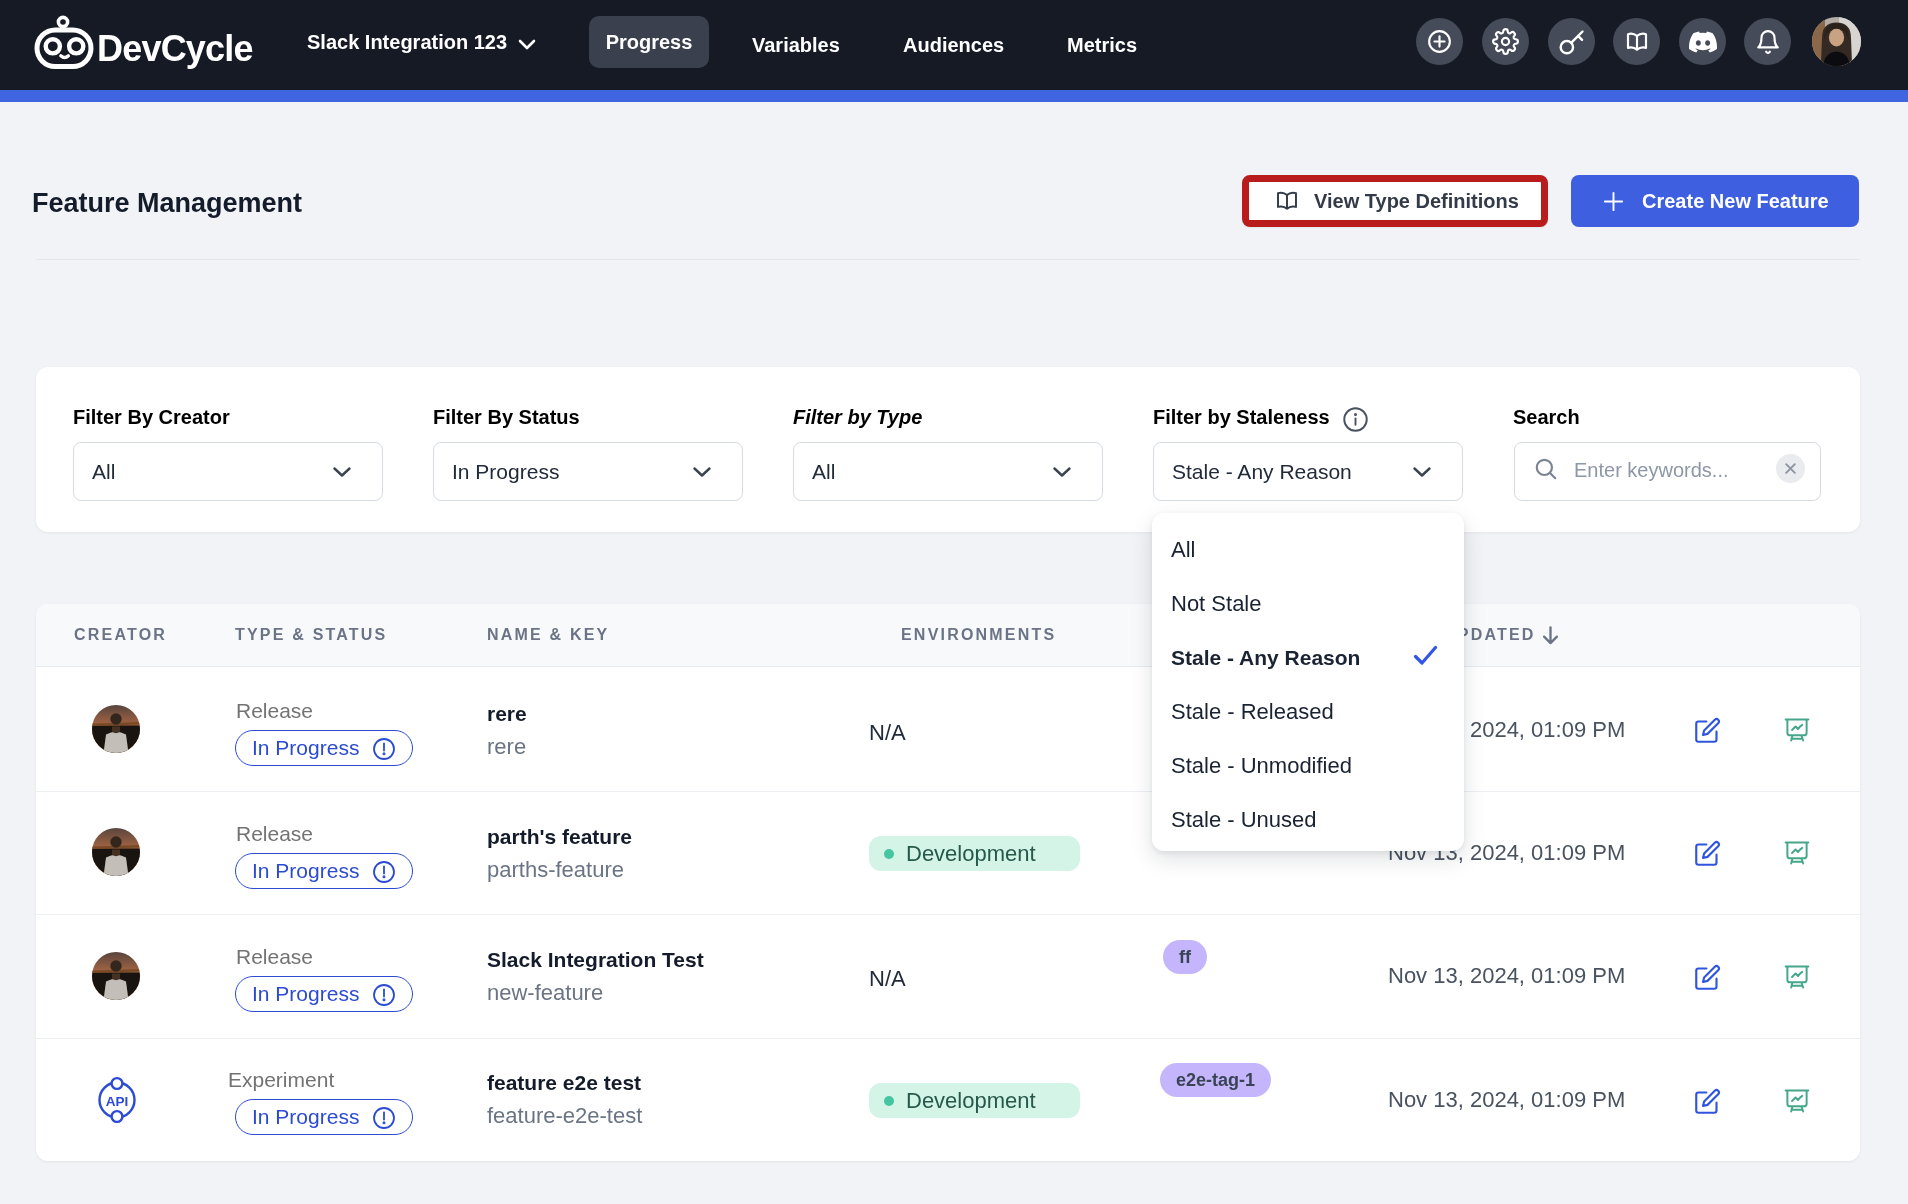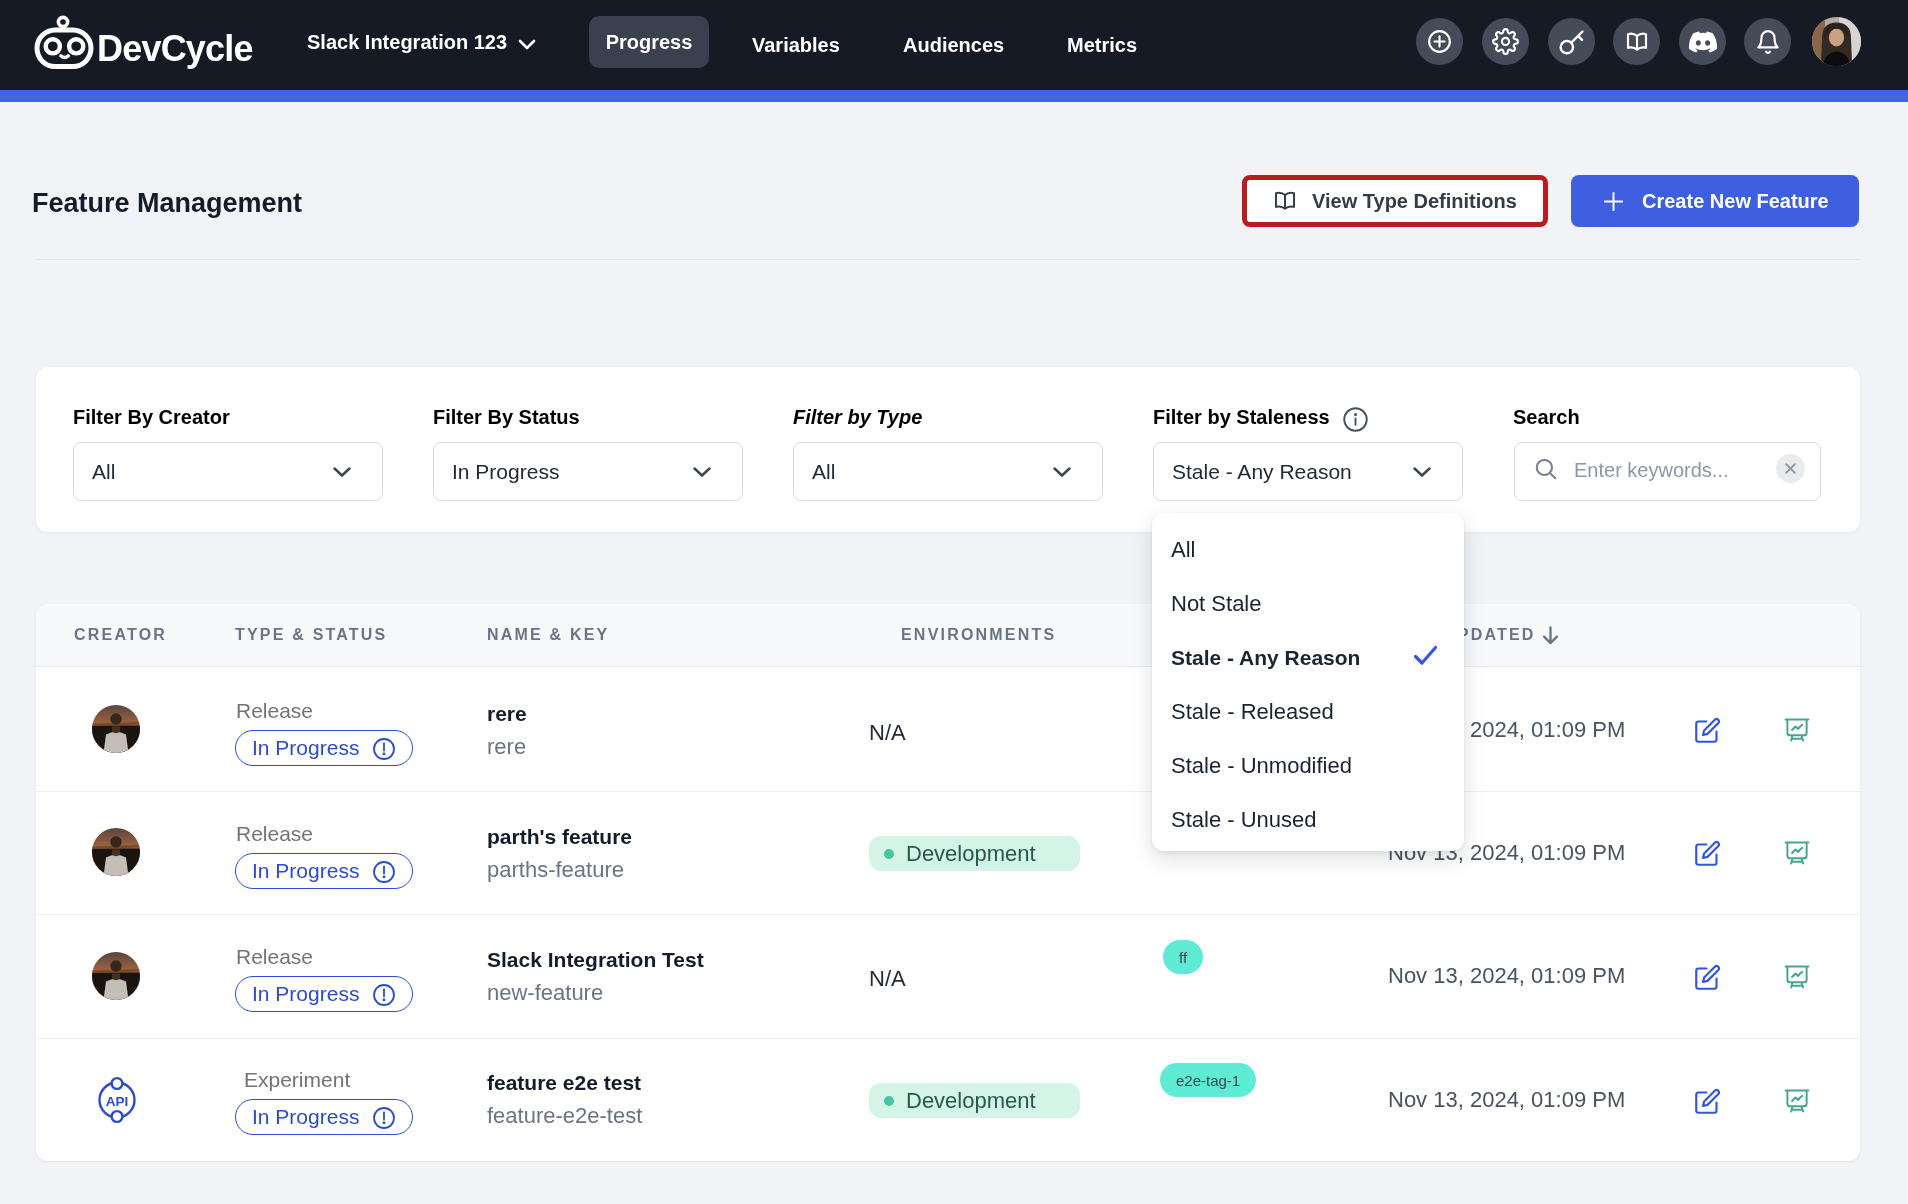--- a/index.html
+++ b/index.html
@@ -11,21 +11,21 @@
   .nav { position:absolute; left:0; top:0; width:1908px; height:90px; background:#151a25; }
   .bluebar { position:absolute; left:0; top:90px; width:1908px; height:12px; background:#3f66e0; }
   .logo-text { position:absolute; left:97px; top:28px; font-size:36px; font-weight:700; color:#fff; letter-spacing:-0.8px; }
   .navtitle { position:absolute; left:307px; top:31px; font-size:20px; font-weight:700; color:#fff; }
   .navpill { position:absolute; left:589px; top:16px; width:120px; height:52px; background:#3a404d; border-radius:10px; color:#fff; font-size:20px; font-weight:700; display:flex; align-items:center; justify-content:center; }
   .navlink { position:absolute; top:0; height:90px; display:flex; align-items:center; color:#fff; font-size:20px; font-weight:700; }
   .iconcirc { position:absolute; top:18px; width:47px; height:47px; border-radius:50%; background:#454b58; display:flex; align-items:center; justify-content:center; }
 
   
   .h1 { position:absolute; left:32px; top:188px; font-size:27px; font-weight:700; color:#141b2a; }
-  .btn-white { position:absolute; left:1242px; top:175px; width:306px; height:52px; background:#fff; border:5px solid #b91c1c; border-radius:8px; display:flex; align-items:center; box-shadow:0 1px 2px rgba(16,24,40,.05); }
+  .btn-white { position:absolute; left:1242px; top:175px; width:306px; height:52px; background:#fff; border:7px solid #b91c1c; border-radius:8px; display:flex; align-items:center; box-shadow:0 1px 2px rgba(16,24,40,.05); }
   .btn-white span { font-size:20px; font-weight:700; color:#333b49; margin-left:14px; }
   .btn-blue { position:absolute; left:1571px; top:175px; width:288px; height:52px; background:#3d5fe0; border-radius:8px; display:flex; align-items:center; }
   .btn-blue span { font-size:20px; font-weight:700; color:#fff; margin-left:17px; }
   .divider { position:absolute; left:36px; top:259px; width:1824px; height:1px; background:#e4e6ea; }
 
   
   .fcard { position:absolute; left:36px; top:367px; width:1824px; height:165px; background:#fff; border-radius:12px; box-shadow:0 1px 3px rgba(16,24,40,.06); }
   .flabel { position:absolute; top:406px; font-size:20px; font-weight:700; color:#000000; }
   .fselect { position:absolute; top:442px; width:310px; height:59px; background:#fff; border:1px solid #d5dae1; border-radius:8px; }
   .fselect .val { position:absolute; left:18px; top:0; height:57px; display:flex; align-items:center; font-size:21px; color:#222b3a; }
@@ -38,21 +38,21 @@
   .rowline { position:absolute; left:36px; width:1824px; height:1px; background:#edeff3; }
   .rel { position:absolute; font-size:21px; color:#737373; }
   .pill-prog { position:absolute; left:235px; width:178px; height:36px; border:1.5px solid #2b4bd3; border-radius:18px; }
   .pill-prog span { position:absolute; left:16px; top:4.5px; font-size:21px; font-weight:500; color:#2b4bd3; }
   .name { position:absolute; left:487px; font-size:21px; font-weight:700; color:#141c2b; }
   .key { position:absolute; left:487px; font-size:22px; color:#6a7484; }
   .na { position:absolute; left:869px; font-size:22px; color:#222b3a; }
   .devpill { position:absolute; left:869px; width:211px; height:35px; background:#d3f4e6; border-radius:12px; }
   .devpill i { position:absolute; left:15px; top:13px; width:10px; height:10px; border-radius:50%; background:#45c5a0; }
   .devpill span { position:absolute; left:37px; top:5px; font-size:22px; font-style:normal; color:#27584c; }
-  .tagpill { position:absolute; background:#5eead4; border-radius:17px; height:34px; font-size:15px; color:#3a4354; display:flex; align-items:center; padding:0 16px; }
+  .tagpill { position:absolute; background:#c4b5fd; border-radius:17px; height:34px; font-size:18px; color:#3a4354; display:flex; align-items:center; padding:0 16px;font-weight:bold; }
   .date { position:absolute; left:1388px; font-size:22px; color:#49525f; }
 
   
   .ddown { position:absolute; left:1152px; top:513px; width:312px; height:338px; background:#fff; border-radius:12px; box-shadow:0 8px 22px rgba(16,24,40,.13), 0 2px 5px rgba(16,24,40,.07); z-index:50; }
   .dditem { position:absolute; left:19px; font-size:22px; color:#1a2332; z-index:51; }
 </style>
 </head>
 <body>
 
 <div class="nav"></div>
@@ -318,21 +318,21 @@
 <svg class="abs" style="left:1783px; top:963px;" width="28" height="28" viewBox="0 0 24 24" fill="none" stroke="#46a68c" stroke-width="1.7" stroke-linecap="round" stroke-linejoin="round">
     <path d="M3.75 3v11.25A2.25 2.25 0 0 0 6 16.5h2.25M3.75 3h-1.5m1.5 0h16.5m0 0h1.5m-1.5 0v11.25A2.25 2.25 0 0 1 18 16.5h-2.25m-7.5 0h7.5m-7.5 0-1 3m8.5-3 1 3m0 0 .5 1.5m-.5-1.5h-9.25m0 0-.5 1.5m.75-9 3-3 2.148 2.148A12.061 12.061 0 0 1 16.5 7.605"></path>
   </svg>
 
 <svg class="abs" style="left:94px; top:1076px;" width="46" height="48" viewBox="0 0 46 48" fill="none">
   <circle cx="23" cy="24" r="17.5" stroke="#2b4bd3" stroke-width="2.4"></circle>
   <circle cx="23" cy="7.5" r="5.4" stroke="#2b4bd3" stroke-width="2.4" fill="#fff"></circle>
   <circle cx="23" cy="40.5" r="5.4" stroke="#2b4bd3" stroke-width="2.4" fill="#fff"></circle>
   <text x="23" y="29.5" text-anchor="middle" font-family="Liberation Sans, sans-serif" font-size="13.5" font-weight="700" fill="#2b4bd3">API</text>
 </svg>
-<div class="rel" style="left:244px; top:1068px;text-align:right;">Experiment</div>
+<div class="rel" style="left:228px; top:1068px;text-align:right;">Experiment</div>
 <div class="pill-prog" style="top:1099px;">
     <span>In Progress</span>
   <svg style="position:absolute; right:17px; top:7px;" width="22" height="22" viewBox="0 0 22 22" fill="none" stroke="#2b4bd3" stroke-width="1.8">
       <circle cx="11" cy="11" r="10"></circle>
       <line x1="11" y1="5.5" x2="11" y2="12.5" stroke-linecap="round"></line>
       <circle cx="11" cy="15.8" r="0.6" fill="#2b4bd3"></circle>
     </svg>
 </div>
 <div class="name" style="top:1071px;">feature e2e test</div>
 <div class="key" style="top:1103px;">feature-e2e-test</div>

